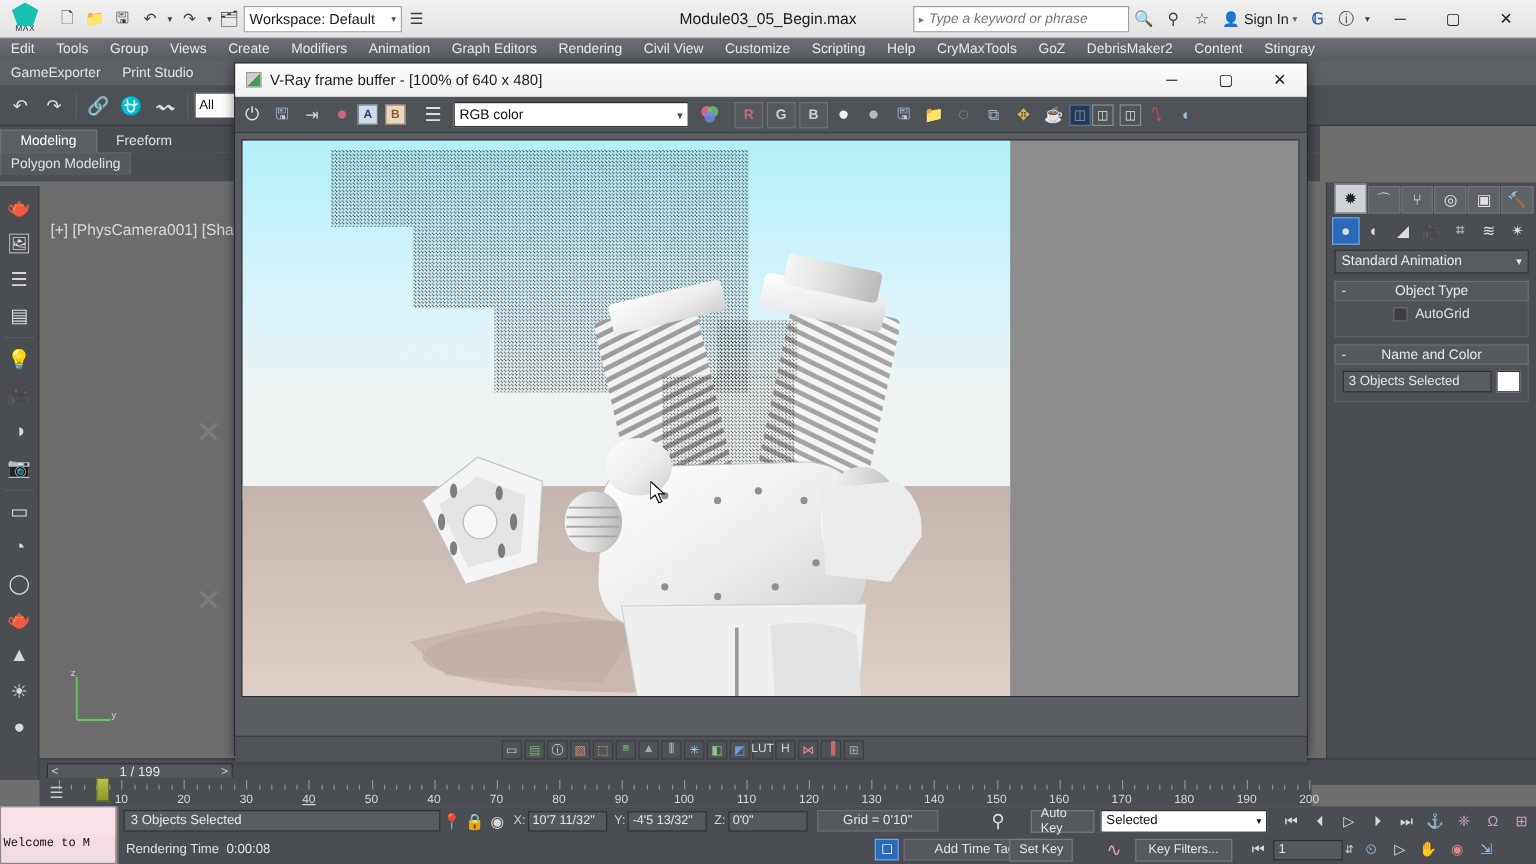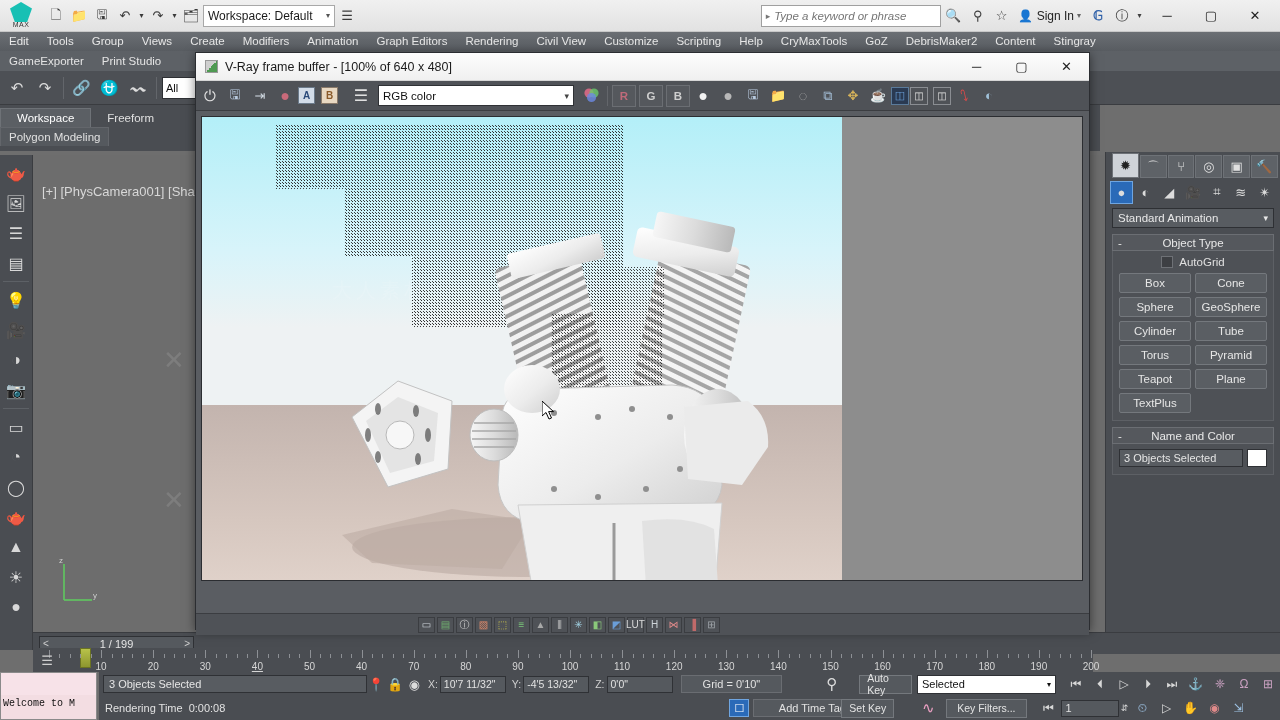--- a/index.html
+++ b/index.html
@@ -274,20 +274,21 @@
     <div class="qbtn" style="width:9px;font-size:8px">▾</div>
     <div class="qbtn">↷</div>
     <div class="qbtn" style="width:9px;font-size:8px">▾</div>
     <div class="qbtn">🗂</div>
     <div class="wsbox">
       <span>Workspace: Default</span>
       <span class="caret">▾</span>
     </div>
     <div class="qbtn">☰</div>
   </div>
+  <div id="doctitle">Module03_05_Begin.max</div>
   <div id="searchwrap">
     <div id="searchbox">
       <span class="arrow">▸</span>
       <input type="text" readonly="" placeholder="Type a keyword or phrase" style="">
     </div>
     <div class="tbicon">🔍</div>
     <div class="tbicon">⚲</div>
     <div class="tbicon">☆</div>
     <div id="signin">
       <span>👤</span>
@@ -336,21 +337,21 @@
   <div class="mtbtn">🔗</div>
   <div class="mtbtn">⛎</div>
   <div class="mtbtn">〰</div>
   <div class="mtsep"></div>
   <div class="allbox">
     <span>All</span>
   </div>
 </div>
 
 <div id="ribtabs" class="abs">
-    <div class="rtab active">Workspace</div>
+    <div class="rtab active">Modeling</div>
     <div class="rtab">Freeform</div>
   </div>
 <div id="ribpanel" class="abs">
   <span class="plabel">Polygon Modeling</span>
 </div>
 
 <div id="lefttools" class="abs">
     <div class="ltbtn">🫖</div>
     <div class="ltbtn">🖼</div>
     <div class="ltbtn">☰</div>
@@ -409,33 +410,20 @@
   <div class="rollup">
     <div class="rolltitle">
       <span class="minus">-</span>
       <span>Object Type</span>
     </div>
     <div class="rollbody">
       <div class="chkrow">
         <span class="chkbox"></span>
         <span>AutoGrid</span>
       </div>
-      <div class="btngrid" id="objbtns">
-          <div class="objbtn">Box</div>
-          <div class="objbtn">Cone</div>
-          <div class="objbtn">Sphere</div>
-          <div class="objbtn">GeoSphere</div>
-          <div class="objbtn">Cylinder</div>
-          <div class="objbtn">Tube</div>
-          <div class="objbtn">Torus</div>
-          <div class="objbtn">Pyramid</div>
-          <div class="objbtn">Teapot</div>
-          <div class="objbtn">Plane</div>
-          <div class="objbtn">TextPlus</div>
-        </div>
     </div>
   </div>
 
   <div class="rollup">
     <div class="rolltitle">
       <span class="minus">-</span>
       <span>Name and Color</span>
     </div>
     <div class="rollbody">
       <div class="namerow">

